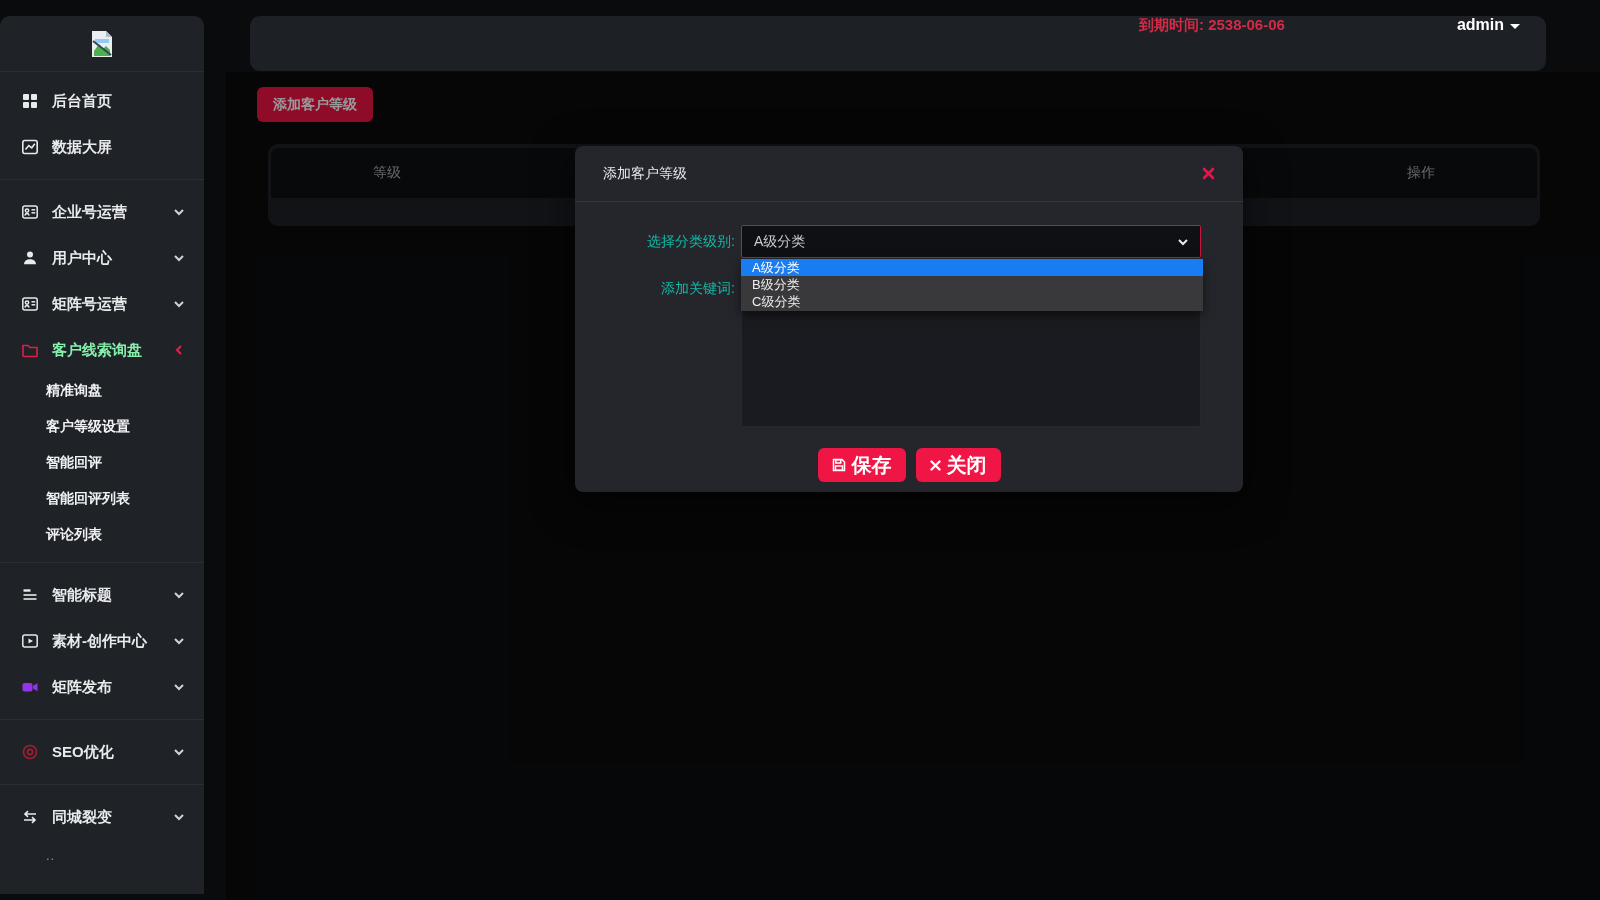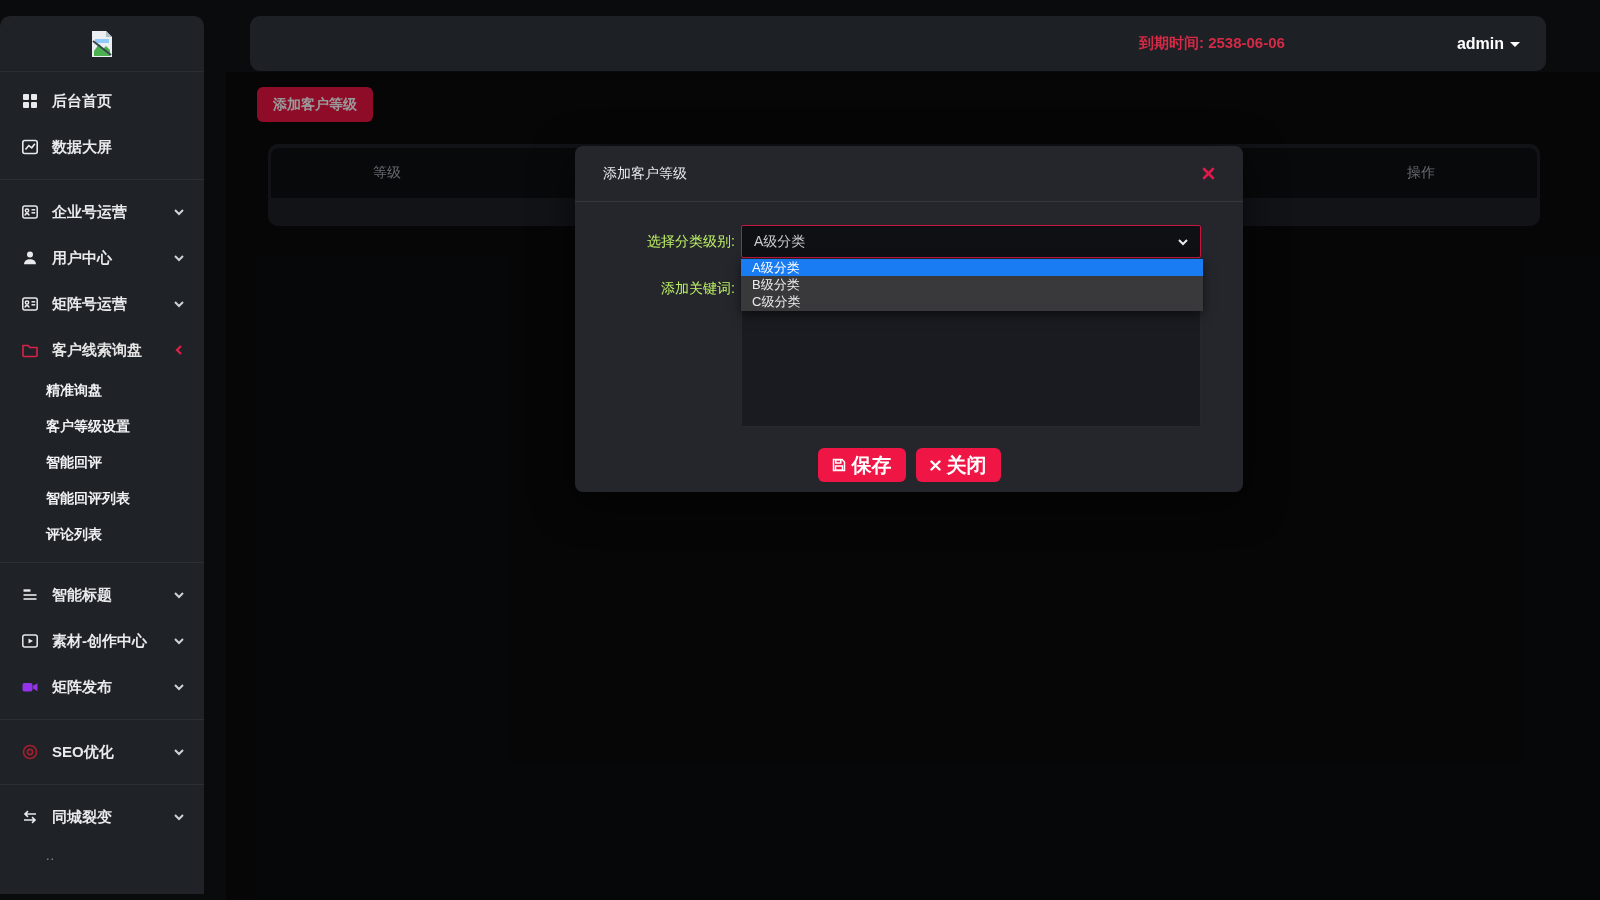--- a/index.html
+++ b/index.html
@@ -22,36 +22,36 @@
     border-bottom:1px solid #2a2d33;
   }
   .nav { padding-top:6px; }
   .nav-item {
     height:46px; display:flex; align-items:center;
     padding:0 18px 0 20px; cursor:pointer;
   }
   .nicon { width:20px; margin-right:12px; display:flex; justify-content:center; }
   .nlabel { font-size:15px; font-weight:700; color:#e8eaec; }
   .chev { margin-left:auto; }
-  .nav-item.active .nlabel { color:#e5e5e5; }
+  .nav-item.active .nlabel { color:#86efac; }
   .sub-item {
     height:36px; display:flex; align-items:center;
     padding-left:46px; font-size:14px; font-weight:600; color:#f0f2f4; cursor:pointer;
   }
   .divider { border-top:1px solid #2b2e34; margin:9px 0; }
   .more-item {
     height:30px; display:flex; align-items:center;
     padding-left:46px; color:#8d9095; font-size:13px; letter-spacing:1px;
   }
 
   
   .topbar {
     position:absolute; left:250px; top:16px; width:1296px; height:55px;
     background:#1d2025; border-radius:10px;
-    display:flex; align-items:center; justify-content:flex-end;
+    display:flex; align-items:flex-start; justify-content:flex-end;
     padding:0 26px; z-index:20;
   }
   .expiry { color:#d42a46; font-size:15px; font-weight:700; margin-right:172px; }
   .admin-menu { display:flex; align-items:center; gap:6px; cursor:pointer; }
   .admin-name { color:#ffffff; font-size:16px; font-weight:700; }
   .caret-down {
     width:0; height:0; border-left:5px solid transparent;
     border-right:5px solid transparent; border-top:5px solid #ffffff;
     margin-top:2px;
   }
@@ -91,21 +91,21 @@
   .modal-header {
     height:56px; display:flex; align-items:center;
     padding:0 28px; border-bottom:1px solid #34373d;
   }
   .modal-title { font-size:14px; color:#e8eaed; font-weight:400; }
   .modal-close { margin-left:auto; cursor:pointer; }
   .form-row { display:flex; align-items:center; padding:0 28px; }
   .row-select { margin-top:23px; }
   .row-keywords { margin-top:14px; align-items:flex-start; }
   .form-label {
-    width:132px; text-align:right; font-size:14px; color:#bef264;
+    width:132px; text-align:right; font-size:14px; color:#14b8a6;
     flex:0 0 132px; margin-right:6px;
   }
   .row-keywords .form-label { margin-top:8px; }
   .select-wrap { position:relative; width:460px; }
   .select-box {
     width:460px; height:33px; background:#0f1014;
     border:1px solid #c8143f; border-radius:2px;
     display:flex; align-items:center; padding:0 10px 0 12px;
     cursor:pointer;
   }

